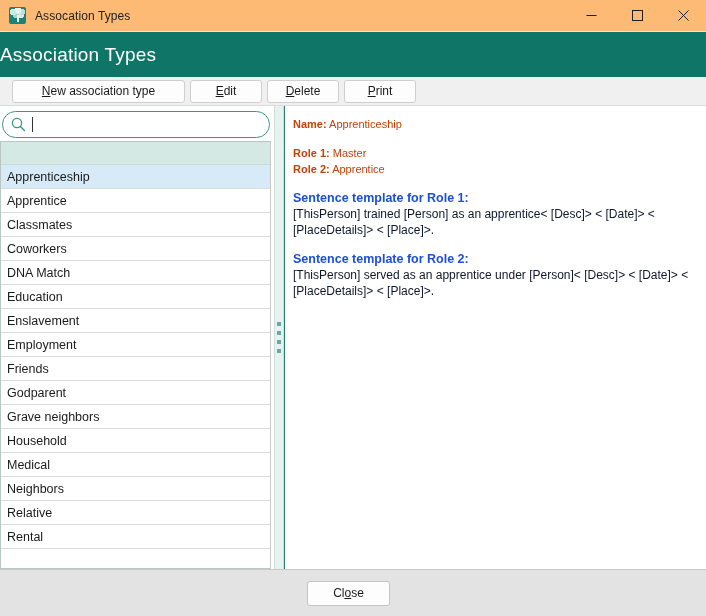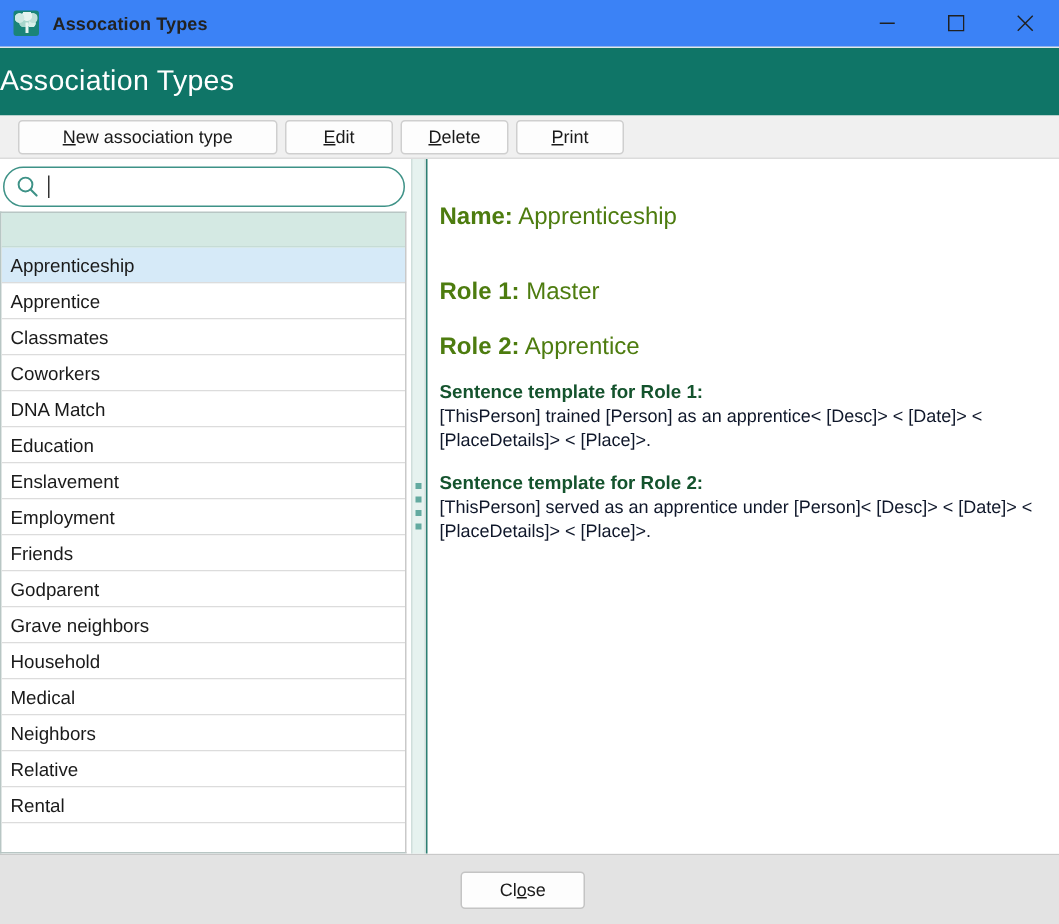--- a/index.html
+++ b/index.html
@@ -16,26 +16,25 @@
     position: relative;
     width: 706px; height: 616px;
     background: #f0f0f0;
     display: flex; flex-direction: column;
     box-sizing: border-box;
   }
 
   
   .titlebar {
     height: 16px;
-    background: #3b82f6;
+    background: #fdba74;
     display: flex; align-items: center;
     flex: 0 0 32px;
     border-bottom: 1px solid #e2e8e8;
     box-sizing: border-box;
-    font-weight: bold;
   }
   .app-icon {
     width: 17px; height: 17px;
     margin-left: 9px; margin-right: 9px;
     border-radius: 2px;
     background: #1a8478;
     position: relative;
     overflow: hidden;
     flex: 0 0 auto;
   }
@@ -217,32 +216,31 @@
   .right-pane {
     flex: 1 1 auto;
     background: #ffffff;
     border-left: 1px solid #2d7f73;
     padding: 10px 12px 8px 8px;
     box-sizing: border-box;
     overflow: hidden;
     min-width: 0;
   }
   .detail-line {
-    font-size: 16px;
+    font-size: 11px;
     line-height: 16px;
-    color: #4d7c0f;
-    margin-top: 21px;
+    color: #c2410c;
   }
   .detail-line b { font-weight: bold; }
   .spacer-sm { height: 13px; }
   .detail-head {
     font-size: 12.5px;
     font-weight: bold;
     line-height: 16px;
-    color: #14532d;
+    color: #1d4ed8;
   }
   .detail-body {
     font-size: 12px;
     line-height: 16px;
     color: #0f172a;
   }
 
   
   .footer {
     flex: 0 0 47px;

